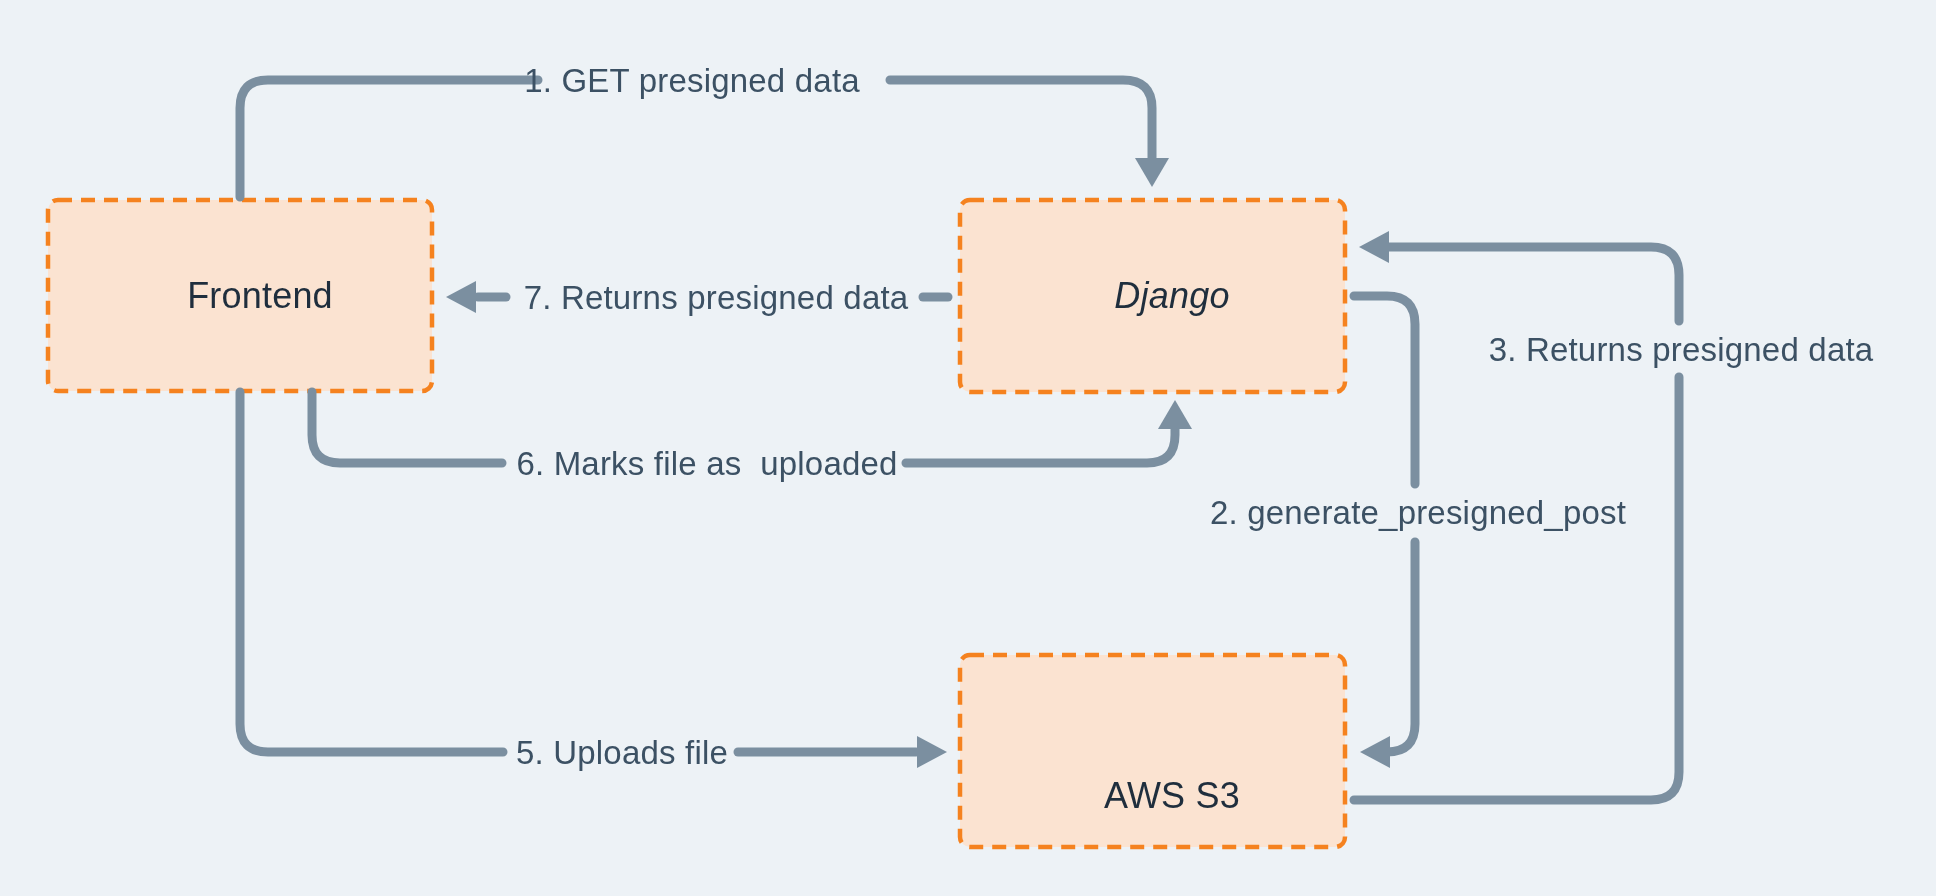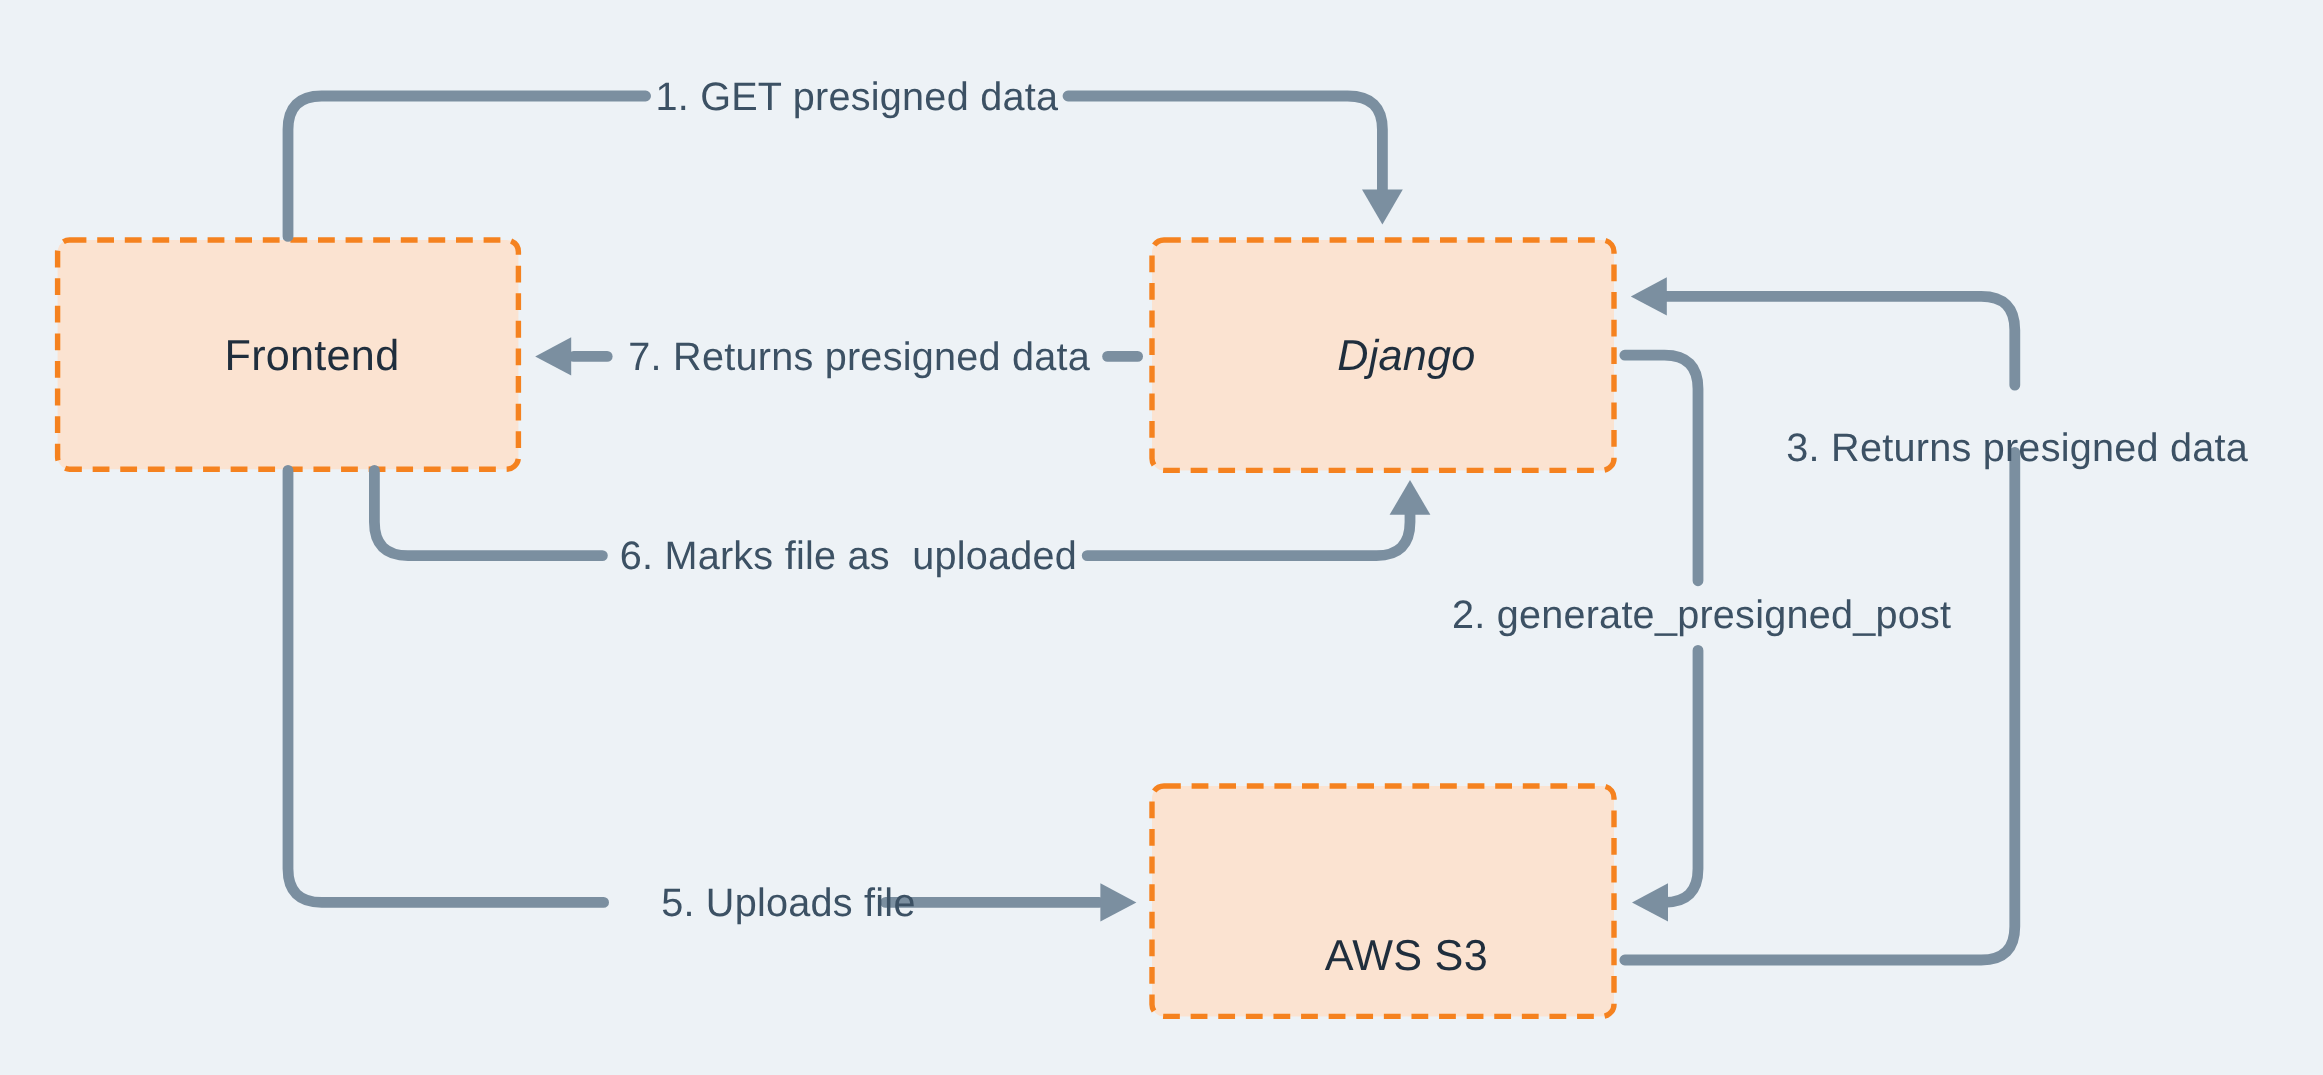--- a/index.html
+++ b/index.html
@@ -109,20 +109,20 @@
       <path class="edge-path" d="M 240 392 V 724 Q 240 752 268 752 H 503"></path>
       <path class="edge-path" d="M 738 752 H 916"></path>
       <polygon class="edge-head" points="947,752 917,736 917,768"></polygon>
     </g>
   </svg>
 
   <div class="label node-label" style="left:240px; top:296px;">Frontend</div>
   <div class="label node-label" style="left:1152px; top:296px;font-style:italic;">Django</div>
   <div class="label node-label" style="left:1152px; top:796px;">AWS S3</div>
 
-  <div class="label" style="left:714px; top:80px;text-align:right;">1. GET presigned data</div>
+  <div class="label" style="left:692px; top:80px;text-align:right;">1. GET presigned data</div>
   <div class="label" style="left:1418px; top:512px;text-align:center;">2. generate_presigned_post</div>
-  <div class="label" style="left:1681px; top:349px;margin-top:24px;">3. Returns presigned data</div>
+  <div class="label" style="left:1681px; top:349px;">3. Returns presigned data</div>
   <div class="label" style="left:716px; top:297px;">7. Returns presigned data</div>
-  <div class="label" style="left:622px; top:752px;margin-left:35px;">5. Uploads file</div>
+  <div class="label" style="left:622px; top:752px;">5. Uploads file</div>
   <div class="label" style="left:707px; top:463px;text-align:center;">6. Marks file as  uploaded</div>
 
 </div>
 
 </body></html>

